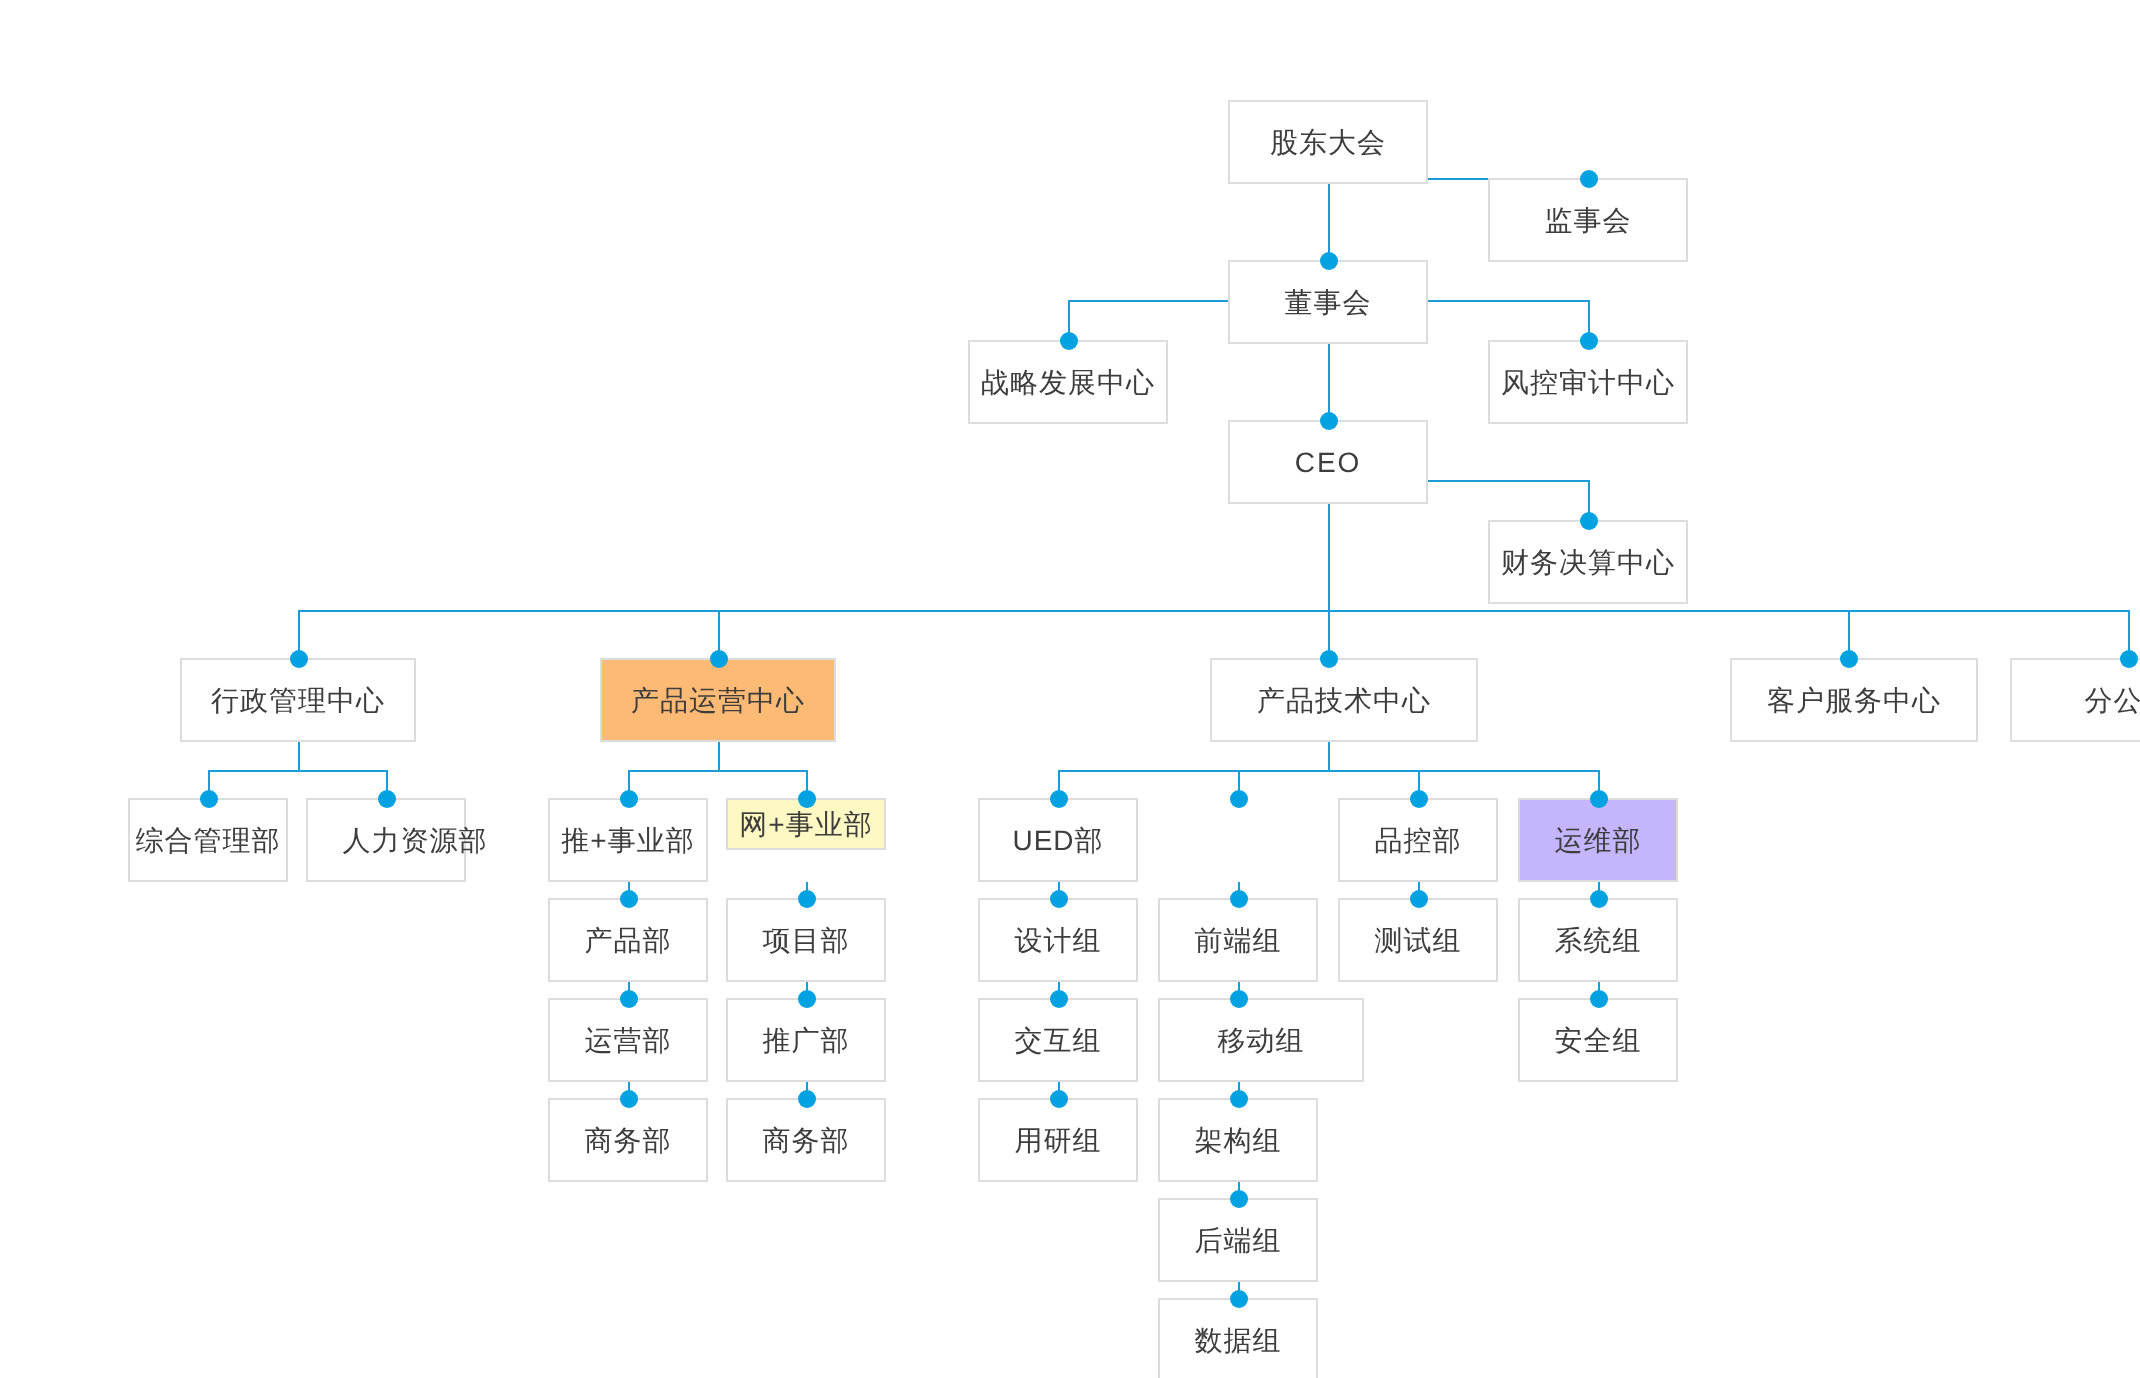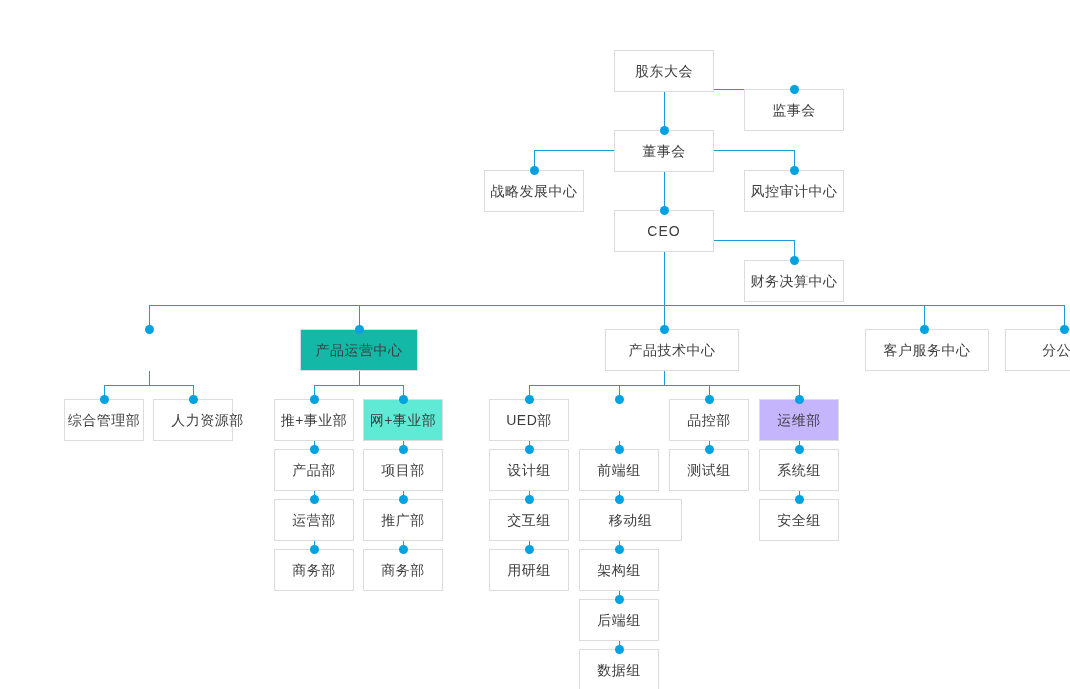--- a/index.html
+++ b/index.html
@@ -106,28 +106,29 @@
     <div class="edge edge-v" style="background: rgb(27, 155, 216); left: 665px; top: 441px; height: 8px;"></div>
     <div class="edge edge-v" style="background: rgb(27, 155, 216); left: 755px; top: 441px; height: 8px;"></div>
     <div class="edge edge-v" style="background: rgb(27, 155, 216); left: 755px; top: 491px; height: 8px;"></div>
     <div class="node-box" style="left: 570px; top: 50px; width: 100px; height: 42px; border-color: rgb(220, 220, 220); background: rgb(255, 255, 255); color: rgb(61, 61, 61);">股东大会</div>
     <div class="node-box" style="left: 700px; top: 89px; width: 100px; height: 42px; border-color: rgb(220, 220, 220); background: rgb(255, 255, 255); color: rgb(61, 61, 61);">监事会</div>
     <div class="node-box" style="left: 570px; top: 130px; width: 100px; height: 42px; border-color: rgb(220, 220, 220); background: rgb(255, 255, 255); color: rgb(61, 61, 61);">董事会</div>
     <div class="node-box" style="left: 440px; top: 170px; width: 100px; height: 42px; border-color: rgb(220, 220, 220); background: rgb(255, 255, 255); color: rgb(61, 61, 61);">战略发展中心</div>
     <div class="node-box" style="left: 700px; top: 170px; width: 100px; height: 42px; border-color: rgb(220, 220, 220); background: rgb(255, 255, 255); color: rgb(61, 61, 61);">风控审计中心</div>
     <div class="node-box latin" style="left: 570px; top: 210px; width: 100px; height: 42px; border-color: rgb(220, 220, 220); background: rgb(255, 255, 255); color: rgb(61, 61, 61);">CEO</div>
     <div class="node-box" style="left: 700px; top: 260px; width: 100px; height: 42px; border-color: rgb(220, 220, 220); background: rgb(255, 255, 255); color: rgb(61, 61, 61);">财务决算中心</div>
-    <div class="node-box" style="left: 256px; top: 329px; width: 118px; height: 42px; border-color: rgb(220, 220, 220); background: #14b8a6; color: rgb(61, 61, 61);">产品运营中心</div>
+    <div class="node-box" style="left: 46px; top: 329px; width: 118px; height: 42px; border-color: rgb(220, 220, 220); background: rgb(255, 255, 255); color: rgb(61, 61, 61);">行政管理中心</div>
+    <div class="node-box" style="left: 256px; top: 329px; width: 118px; height: 42px; border-color: rgb(220, 220, 220); background: #fdba74; color: rgb(61, 61, 61);">产品运营中心</div>
     <div class="node-box" style="left: 561px; top: 329px; width: 134px; height: 42px; border-color: rgb(220, 220, 220); background: rgb(255, 255, 255); color: rgb(61, 61, 61);">产品技术中心</div>
     <div class="node-box" style="left: 821px; top: 329px; width: 124px; height: 42px; border-color: rgb(220, 220, 220); background: rgb(255, 255, 255); color: rgb(61, 61, 61);">客户服务中心</div>
     <div class="node-box" style="left: 961px; top: 329px; width: 118px; height: 42px; border-color: rgb(220, 220, 220); background: rgb(255, 255, 255); color: rgb(61, 61, 61);">分公司</div>
     <div class="node-box" style="left: 20px; top: 399px; width: 80px; height: 42px; border-color: rgb(220, 220, 220); background: rgb(255, 255, 255); color: rgb(61, 61, 61);">综合管理部</div>
     <div class="node-box" style="left: 109px; top: 399px; width: 80px; height: 42px; border-color: rgb(220, 220, 220); background: rgb(255, 255, 255); color: rgb(61, 61, 61); padding-left: 29px;">人力资源部</div>
     <div class="node-box" style="left: 230px; top: 399px; width: 80px; height: 42px; border-color: rgb(220, 220, 220); background: rgb(255, 255, 255); color: rgb(61, 61, 61);">推+事业部</div>
-    <div class="node-box" style="left: 319px; top: 399px; width: 80px; height: 42px; border-color: rgb(220, 220, 220); background: #5eead4; color: rgb(61, 61, 61);">网+事业部</div>
+    <div class="node-box" style="left: 319px; top: 399px; width: 80px; height: 26px; border-color: rgb(220, 220, 220); background: #fef9c3; color: rgb(61, 61, 61);">网+事业部</div>
     <div class="node-box" style="left: 230px; top: 449px; width: 80px; height: 42px; border-color: rgb(220, 220, 220); background: rgb(255, 255, 255); color: rgb(61, 61, 61);">产品部</div>
     <div class="node-box" style="left: 319px; top: 449px; width: 80px; height: 42px; border-color: rgb(220, 220, 220); background: rgb(255, 255, 255); color: rgb(61, 61, 61);">项目部</div>
     <div class="node-box" style="left: 230px; top: 499px; width: 80px; height: 42px; border-color: rgb(220, 220, 220); background: rgb(255, 255, 255); color: rgb(61, 61, 61);">运营部</div>
     <div class="node-box" style="left: 319px; top: 499px; width: 80px; height: 42px; border-color: rgb(220, 220, 220); background: rgb(255, 255, 255); color: rgb(61, 61, 61);">推广部</div>
     <div class="node-box" style="left: 230px; top: 549px; width: 80px; height: 42px; border-color: rgb(220, 220, 220); background: rgb(255, 255, 255); color: rgb(61, 61, 61);">商务部</div>
     <div class="node-box" style="left: 319px; top: 549px; width: 80px; height: 42px; border-color: rgb(220, 220, 220); background: rgb(255, 255, 255); color: rgb(61, 61, 61);">商务部</div>
     <div class="node-box" style="left: 445px; top: 399px; width: 80px; height: 42px; border-color: rgb(220, 220, 220); background: rgb(255, 255, 255); color: rgb(61, 61, 61);">UED部</div>
     <div class="node-box" style="left: 625px; top: 399px; width: 80px; height: 42px; border-color: rgb(220, 220, 220); background: rgb(255, 255, 255); color: rgb(61, 61, 61);">品控部</div>
     <div class="node-box" style="left: 715px; top: 399px; width: 80px; height: 42px; border-color: rgb(220, 220, 220); background: #c4b5fd; color: rgb(61, 61, 61);">运维部</div>
     <div class="node-box" style="left: 445px; top: 449px; width: 80px; height: 42px; border-color: rgb(220, 220, 220); background: rgb(255, 255, 255); color: rgb(61, 61, 61);">设计组</div>

